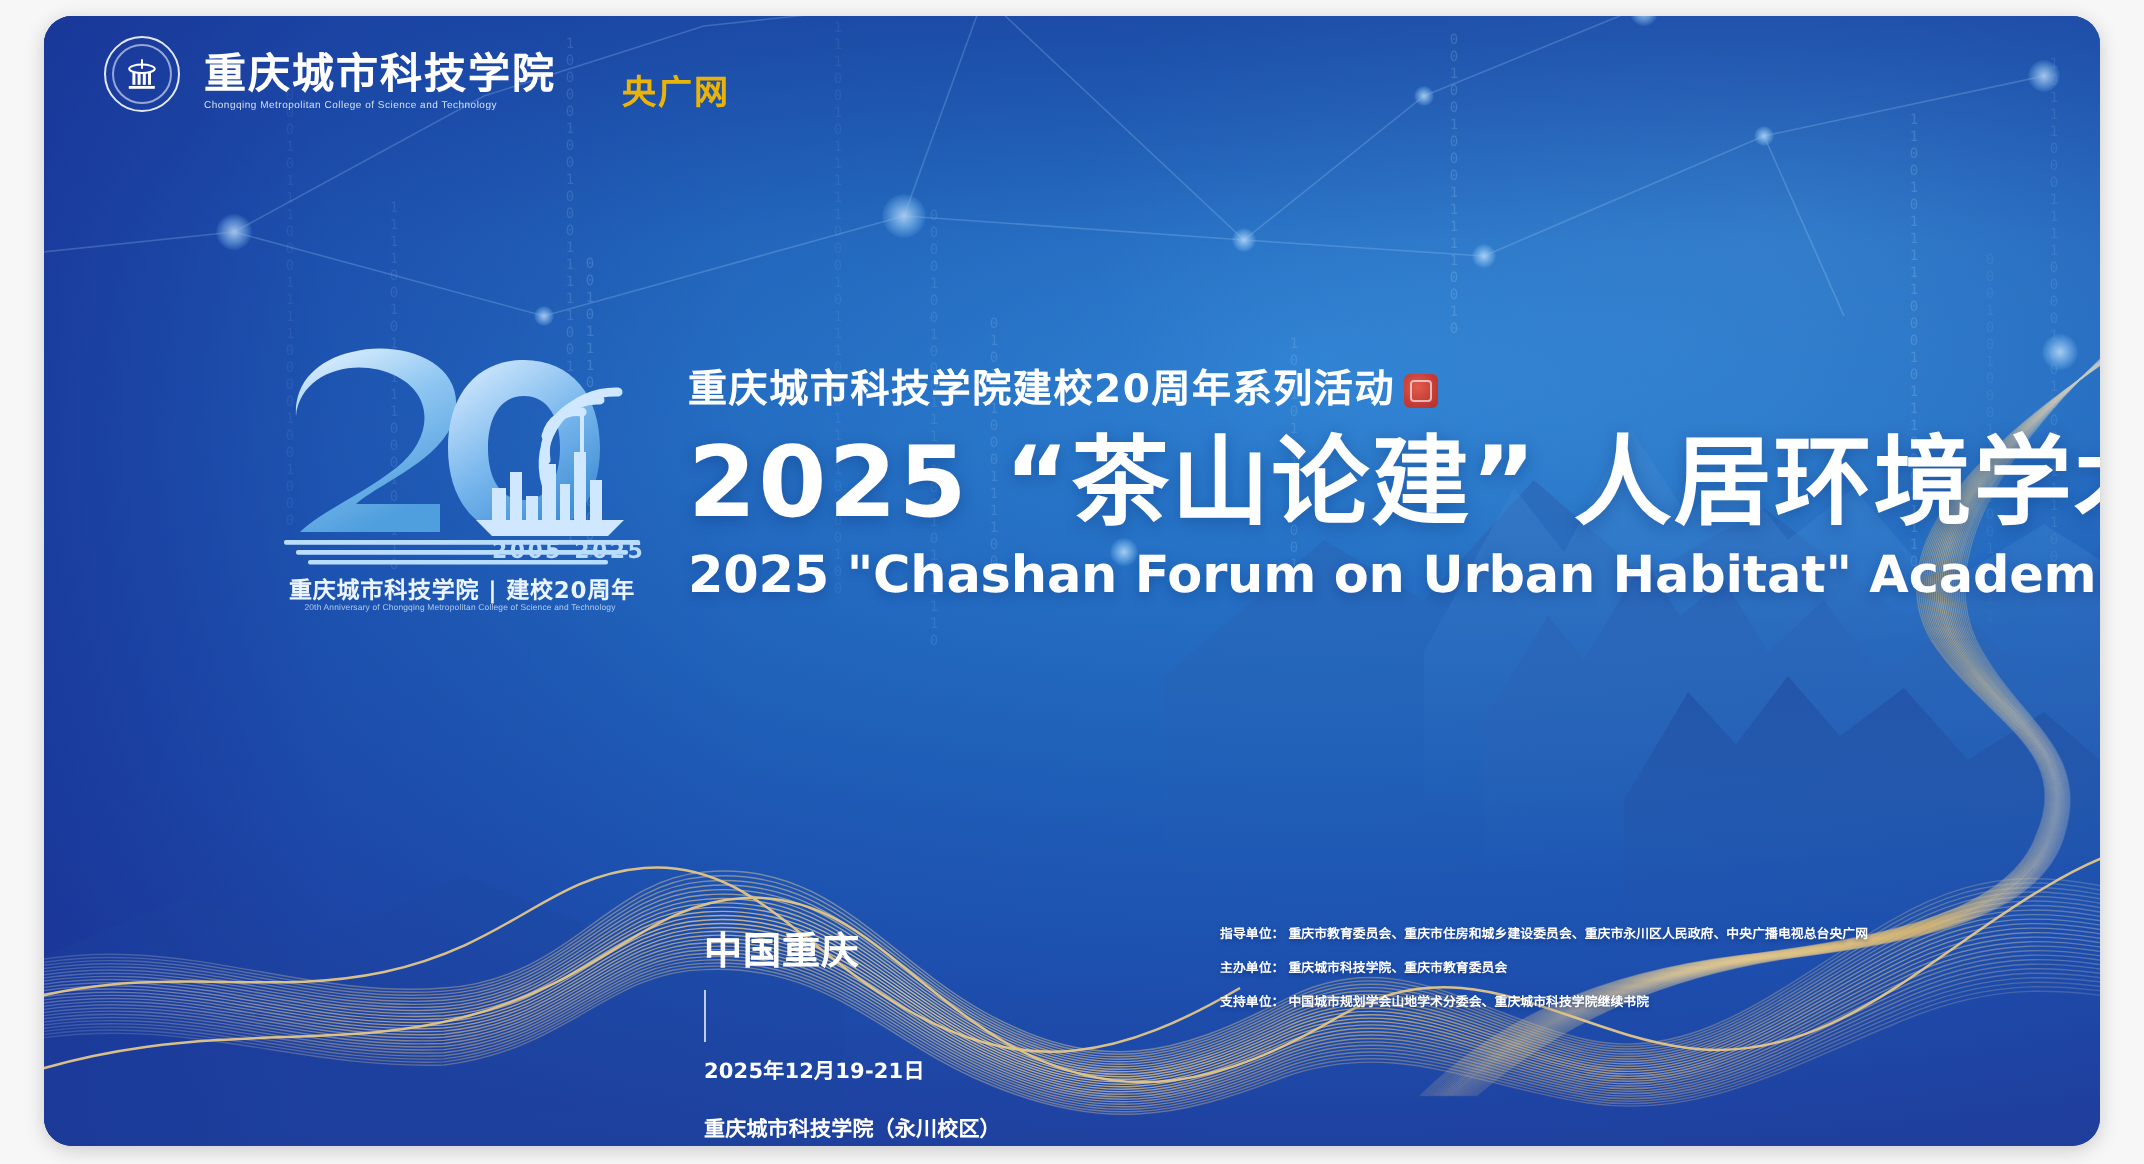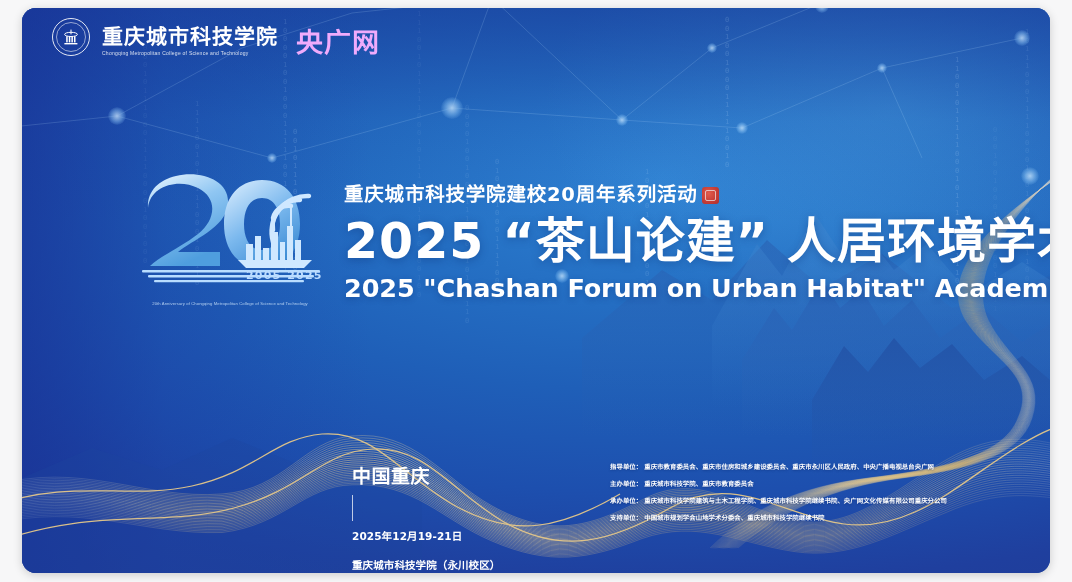--- a/index.html
+++ b/index.html
@@ -77,22 +77,22 @@
   .uni-name-wrap{display:flex;flex-direction:column;line-height:1;}
   .uni-cn{
     font-size:21px;font-weight:700;color:#fff;letter-spacing:1px;
     font-family:"DejaVu Sans","Liberation Sans",sans-serif;
   }
   .uni-en{
     font-size:5px;color:rgba(255,255,255,.82);letter-spacing:.25px;
     margin-top:3px;white-space:nowrap;
   }
   .cnr-logo{
-    font-size:27px;font-weight:700;color:#f0abfc;letter-spacing:1px;
-    margin-left:6px;line-height:1;
+    font-size:17px;font-weight:700;color:#eab308;letter-spacing:1px;
+    margin-left:21px;line-height:1;
     font-family:"DejaVu Sans","Liberation Sans",sans-serif;
   }
 
   
   #anniversary-emblem{
     position:absolute;left:112px;top:166px;width:192px;height:136px;
   }
   .emblem-years{
     position:absolute;left:112px;top:95px;
     font-size:11px;font-weight:700;color:#bcdcff;letter-spacing:1.2px;
@@ -387,20 +387,21 @@
         <path d="M104,86 L178,86 L170,94 L112,94 Z"></path>
       </g>
 
       <g fill="#b9ddff">
         <rect x="8" y="96" width="178" height="2.4" rx="1"></rect>
         <rect x="14" y="101" width="166" height="2.4" rx="1"></rect>
         <rect x="20" y="106" width="150" height="2.2" rx="1"></rect>
       </g>
     </svg>
     <div class="emblem-years">2005-2025</div>
+    <div class="emblem-cn">重庆城市科技学院 | 建校20周年</div>
     <div class="emblem-en">20th Anniversary of Chongqing Metropolitan College of Science and Technology</div>
   </div>
 
   <div id="title-block">
     <div class="kicker">
       <span>重庆城市科技学院建校20周年系列活动</span>
       <span class="seal"></span>
     </div>
     <div class="main-title">2025 “茶山论建” 人居环境学术节</div>
     <div class="sub-title">2025 "Chashan Forum on Urban Habitat" Academic Festival</div>
@@ -418,22 +419,18 @@
   <div id="footer-orgs">
       <div class="org-line">
         <span class="org-label">指导单位：</span>
         <span>重庆市教育委员会、重庆市住房和城乡建设委员会、重庆市永川区人民政府、中央广播电视总台央广网</span>
       </div>
       <div class="org-line">
         <span class="org-label">主办单位：</span>
         <span>重庆城市科技学院、重庆市教育委员会</span>
       </div>
       <div class="org-line">
-        <span class="org-label">承办单位：</span>
-        <span>重庆城市科技学院建筑与土木工程学院、重庆城市科技学院继续书院、央广网文化传媒有限公司重庆分公司</span>
-      </div>
-      <div class="org-line">
         <span class="org-label">支持单位：</span>
         <span>中国城市规划学会山地学术分委会、重庆城市科技学院继续书院</span>
       </div>
     </div>
 
 </div>
 
 </body></html>

